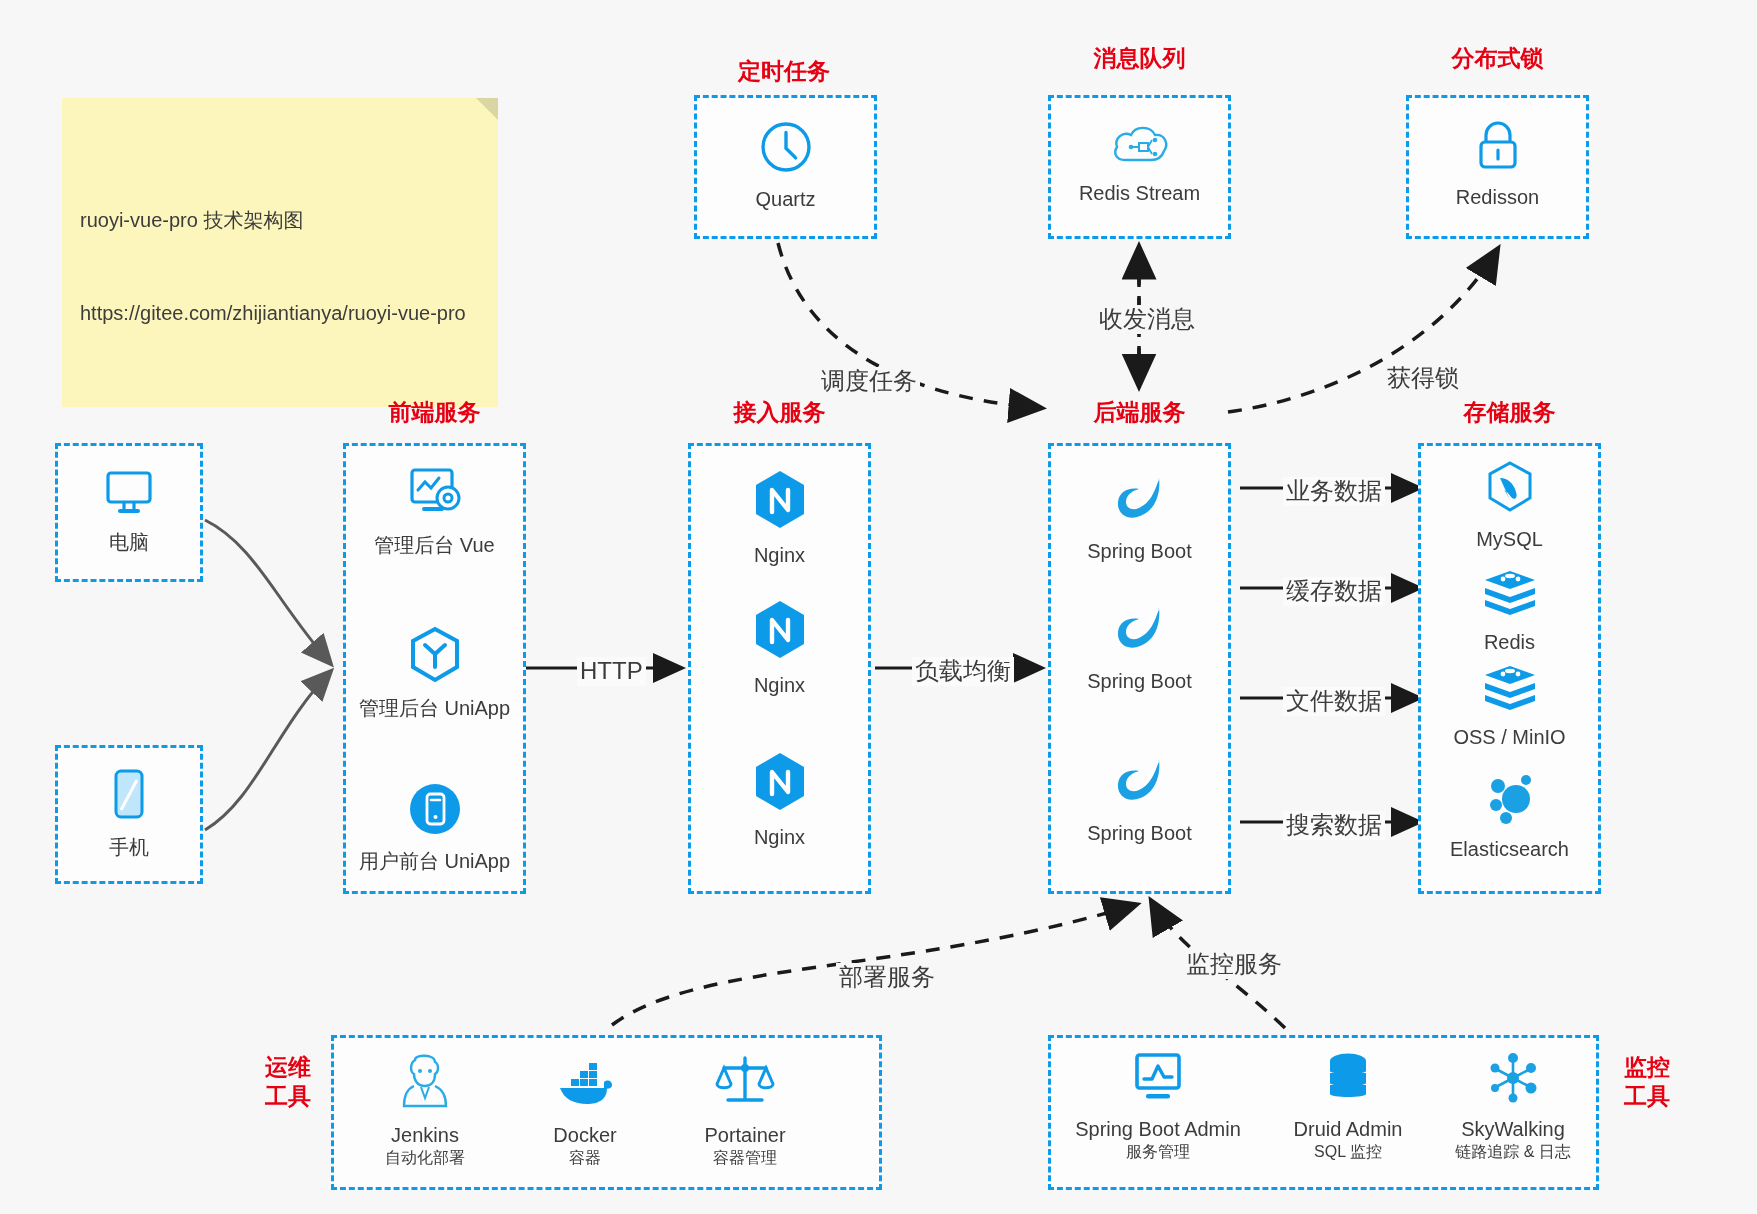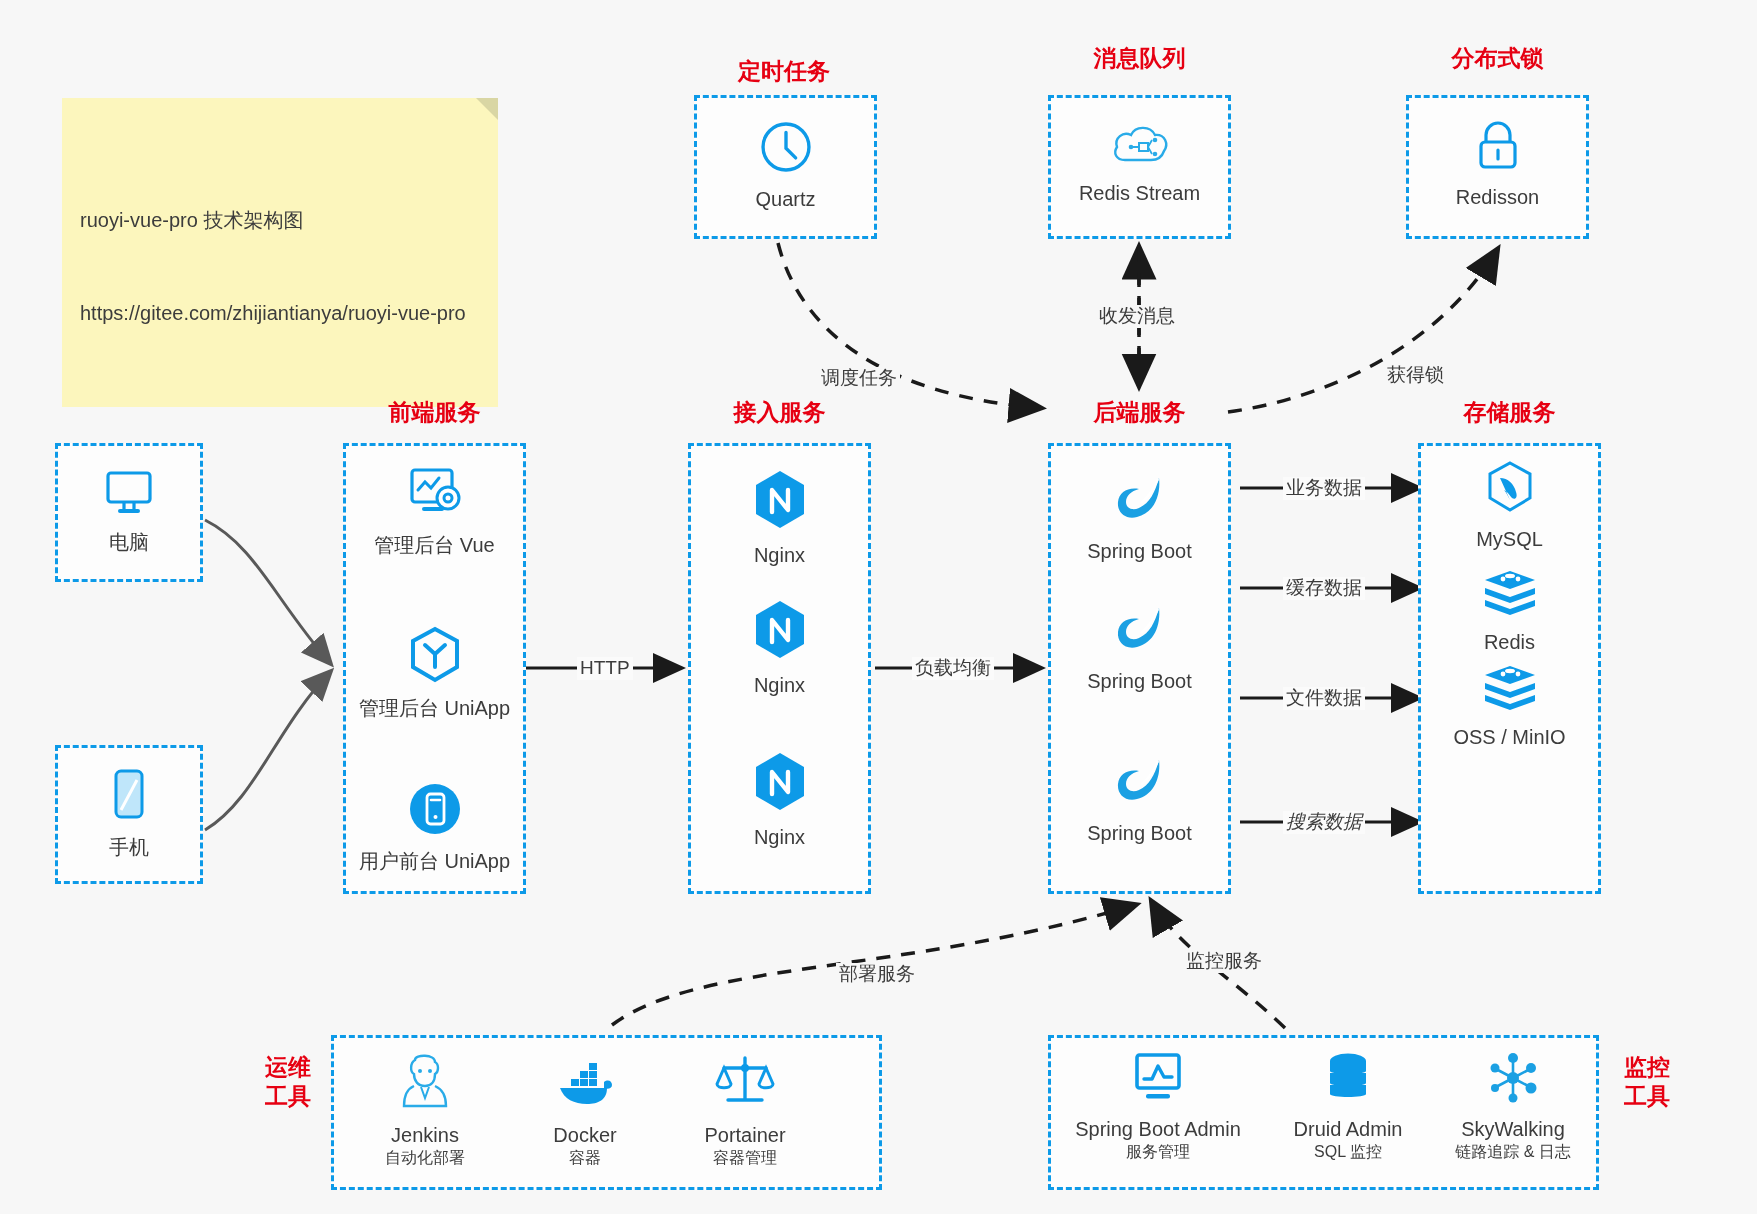--- a/index.html
+++ b/index.html
@@ -67,21 +67,21 @@
     font-size:16px;
     color:#3c3c3c;
     line-height:1.3;
     white-space:nowrap;
   }
   .ico{display:block;}
 
   
   .elabel{
     position:absolute;
-    font-size:19px;
+    font-size:24px;
     color:#3c3c3c;
     background:#f7f7f7;
     padding:0 3px;
     white-space:nowrap;
     line-height:1.2;
   }
   .elabel.onwhite{background:#fbfbfb;text-align:right;}
 </style>
 </head>
 <body>
@@ -330,20 +330,32 @@
         <path d="M4 21 L29 30 L54 21 L54 27 L29 36 L4 27 Z" fill="#0d9ae8"></path>
         <path d="M4 33 L29 42 L54 33 L54 39 L29 48 L4 39 Z" fill="#0d9ae8"></path>
         <circle cx="22" cy="12" r="2.4" fill="#ffffff"></circle>
         <circle cx="37" cy="12" r="2.4" fill="#ffffff"></circle>
         <ellipse cx="29" cy="9" rx="5" ry="2.2" fill="#ffffff"></ellipse>
       </svg>
     </span>
     <span class="cap">OSS / MinIO</span>
   </div>
 
+  <div class="node" style="left:1418px;top:772px;width:183px;">
+    <span class="ico">
+      <svg width="56" height="54" viewBox="0 0 56 54">
+        <circle cx="34" cy="27" r="14" fill="#1ba0e3"></circle>
+        <circle cx="16" cy="14" r="7" fill="#1ba0e3"></circle>
+        <circle cx="14" cy="33" r="6" fill="#1ba0e3"></circle>
+        <circle cx="24" cy="46" r="6" fill="#1ba0e3"></circle>
+        <circle cx="44" cy="8" r="5" fill="#1ba0e3"></circle>
+      </svg>
+    </span>
+    <span class="cap">Elasticsearch</span>
+  </div>
 
   <div class="grouplabel" style="left:253px;top:1053px;width:70px;">
     <div>运维</div>
     <div>工具</div>
   </div>
   <div class="group" style="left:331px;top:1035px;width:551px;height:155px;"></div>
 
   <div class="node" style="left:345px;top:1050px;width:160px;">
     <span class="ico">
       <svg width="56" height="62" viewBox="0 0 56 62">
@@ -449,17 +461,17 @@
   </div>
 
   <div class="elabel" style="left:818px;top:367px;">调度任务</div>
   <div class="elabel" style="left:1096px;top:305px;">收发消息</div>
   <div class="elabel" style="left:1384px;top:364px;">获得锁</div>
   <div class="elabel onwhite" style="left:577px;top:657px;">HTTP</div>
   <div class="elabel onwhite" style="left:912px;top:657px;">负载均衡</div>
   <div class="elabel onwhite" style="left:1283px;top:477px;">业务数据</div>
   <div class="elabel onwhite" style="left:1283px;top:577px;">缓存数据</div>
   <div class="elabel onwhite" style="left:1283px;top:687px;">文件数据</div>
-  <div class="elabel onwhite" style="left:1283px;top:811px;font-style:italic;">搜索数据</div>
+  <div class="elabel onwhite" style="left:1283px;top:811px;">搜索数据</div>
   <div class="elabel" style="left:836px;top:963px;">部署服务</div>
   <div class="elabel" style="left:1183px;top:950px;">监控服务</div>
 
 </div>
 
 </body></html>

